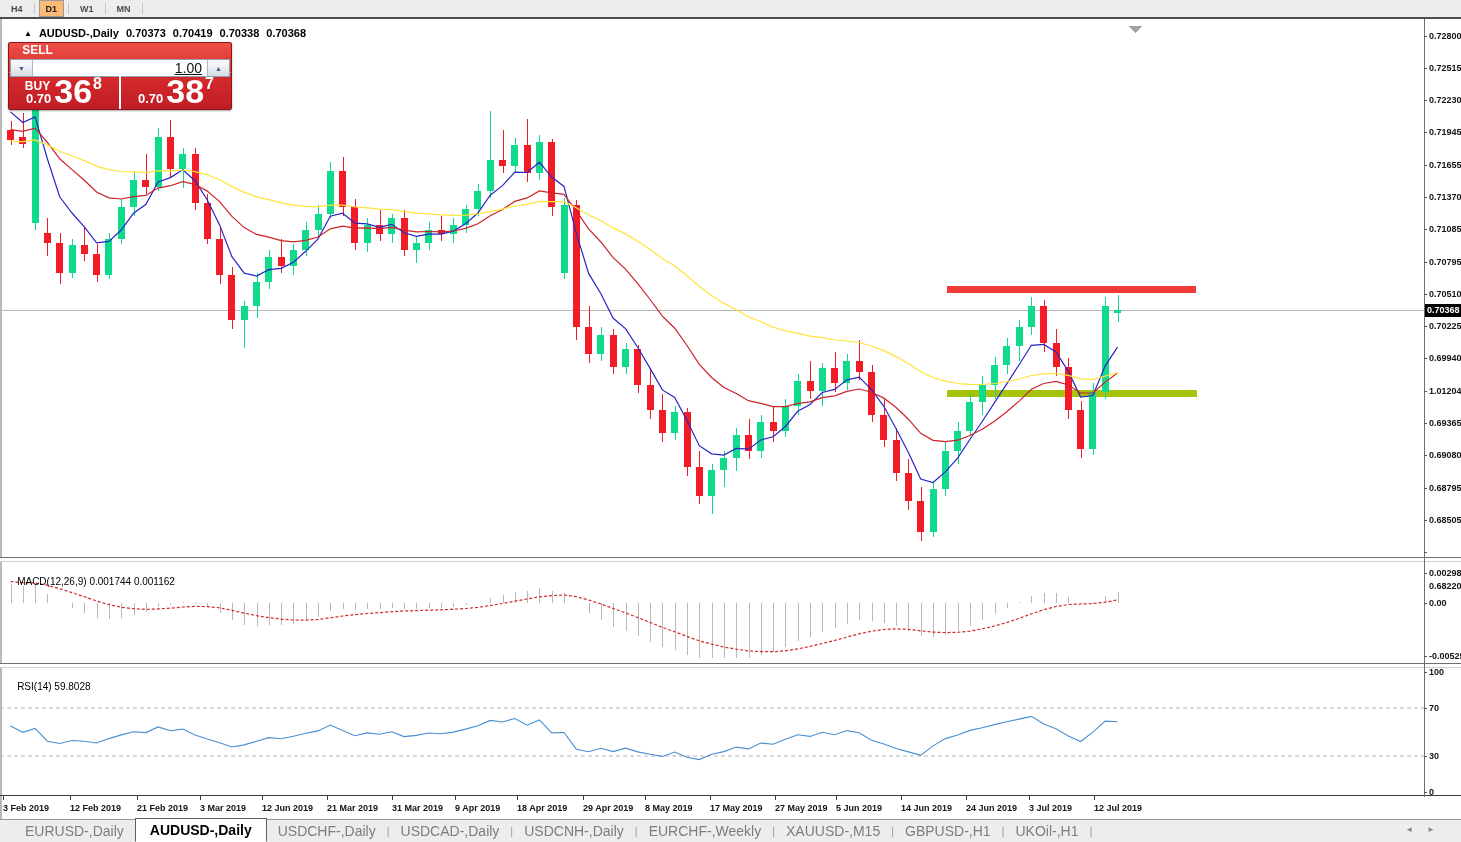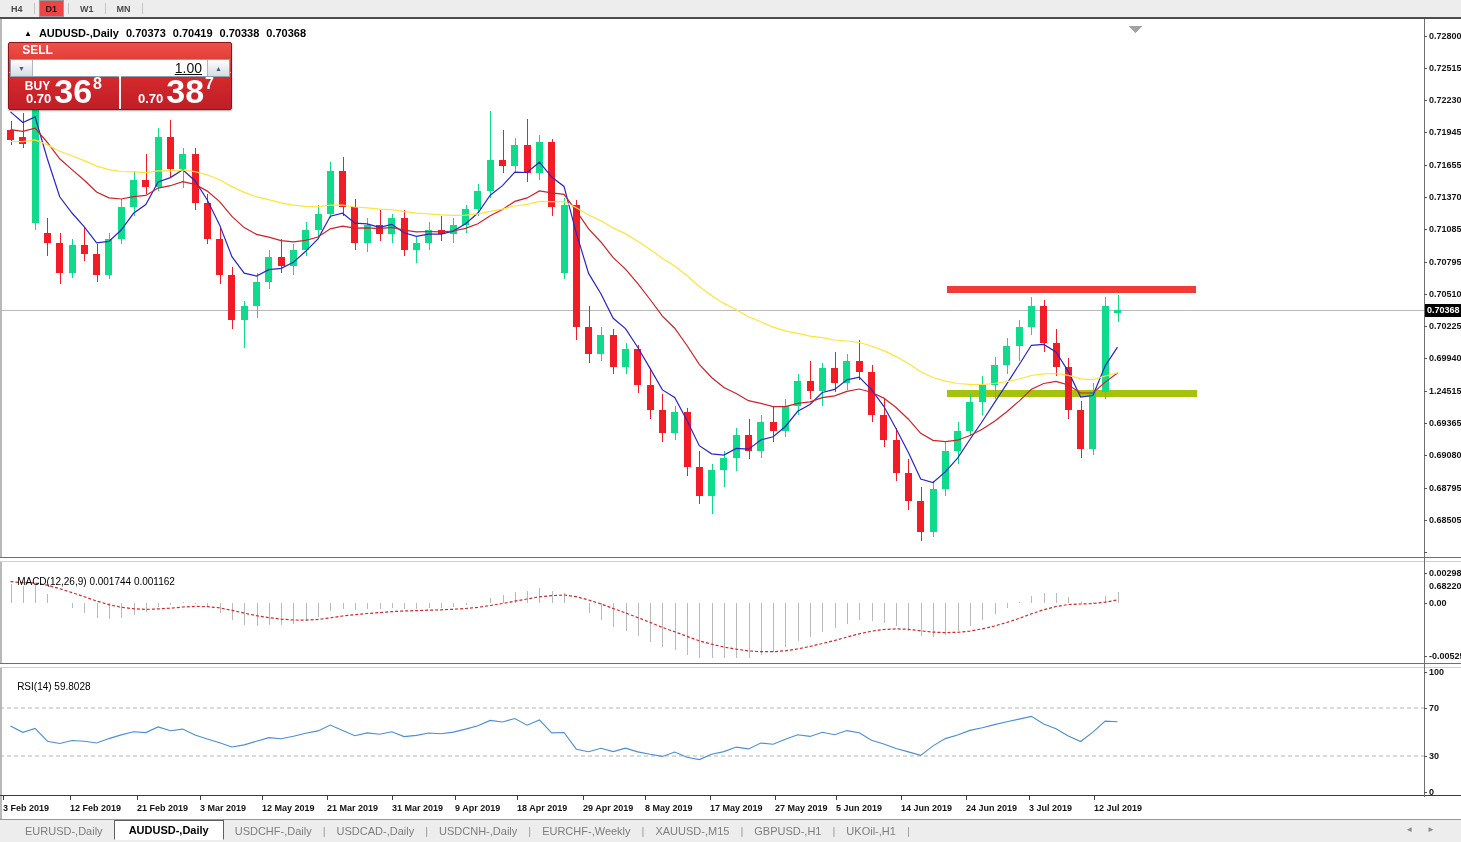--- a/index.html
+++ b/index.html
@@ -4,21 +4,21 @@
 <style>
   html,body{margin:0;padding:0;}
   body{width:1461px;height:842px;overflow:hidden;background:#ededed;
        font-family:"Liberation Sans",sans-serif;position:relative;}
 
   
   #toolbar{position:absolute;top:0;left:0;width:1461px;height:17px;background:#ededed;
            display:flex;align-items:center;padding-left:4px;box-sizing:border-box;}
   .tf-btn{height:15px;padding:0 6px;font-size:9px;font-weight:700;color:#4a4a4a;
           display:flex;align-items:center;border:1px solid transparent;cursor:default;}
-  .tf-btn.active{background:#ef4444;border:1px solid #9a9a9a;color:#1a1a1a;}
+  .tf-btn.active{background:#fdba74;border:1px solid #9a9a9a;color:#1a1a1a;}
   .tf-sep{width:1px;height:11px;background:#c4c4c4;margin:0 4px;}
 
   
   #chart-window{position:absolute;top:17px;left:0;width:1461px;height:802px;background:#fff;
                 border-top:2px solid #4d4d4d;box-sizing:border-box;}
   #left-border{position:absolute;left:0;top:0;width:2px;height:802px;background:#b9b9b9;}
   #axis-sep{position:absolute;left:1424px;top:0;width:1px;height:778px;background:#6f6f6f;}
   .pane-divider{position:absolute;left:0;width:1461px;height:3px;
                 border-top:1px solid #6f6f6f;border-bottom:1px solid #cfcfcf;background:#fff;}
   #divider-1{top:538px;}
@@ -63,21 +63,21 @@
   .qp-price{flex:1;display:flex;align-items:flex-end;justify-content:center;color:#fff;padding-bottom:3px;}
   .qp-price.bid{border-right:2px solid #fff;}
   .qp-small{font-size:13px;font-weight:700;line-height:1.1;margin-right:3px;}
   .qp-big{font-size:34px;font-weight:700;line-height:.82;}
   .qp-sup{font-size:16px;font-weight:700;position:relative;top:-13px;margin-left:1px;}
 
   
   #tab-bar{position:absolute;top:819px;left:0;width:1461px;height:23px;background:#ededed;
            border-top:1px solid #989898;display:flex;align-items:center;
            padding-left:14px;box-sizing:border-box;}
-  .tab{font-size:11px;color:#7d7d7d;padding:3px 11px;cursor:default;white-space:nowrap;text-align:right;}
+  .tab{font-size:14px;color:#7d7d7d;padding:3px 11px;cursor:default;white-space:nowrap;text-align:right;}
   .tab.active{background:#fff;border:1px solid #5f5f5f;border-bottom:1px solid #fff;
               font-weight:700;color:#000;padding:3px 14px;position:relative;top:-1px;}
   .tab-sep{color:#9a9a9a;font-size:11px;}
   #tab-scroll{position:absolute;right:26px;top:5px;display:flex;gap:14px;color:#8a8a8a;font-size:8px;}
   #tab-scroll span{cursor:default;}
 </style>
 </head>
 <body>
 
 <div id="toolbar">
@@ -451,21 +451,21 @@
     <div class="ax-label" style="top: 205.074px;">0.71085</div>
     <div class="ax-tick" style="top: 242.806px;"></div>
     <div class="ax-label" style="top: 237.806px;">0.70795</div>
     <div class="ax-tick" style="top: 274.973px;"></div>
     <div class="ax-label" style="top: 269.973px;">0.70510</div>
     <div class="ax-tick" style="top: 307.14px;"></div>
     <div class="ax-label" style="top: 302.14px;">0.70225</div>
     <div class="ax-tick" style="top: 339.307px;"></div>
     <div class="ax-label" style="top: 334.307px;">0.69940</div>
     <div class="ax-tick" style="top: 372.038px;"></div>
-    <div class="ax-label" style="top: 367.038px;">1.24515</div>
+    <div class="ax-label" style="top: 367.038px;">1.01204</div>
     <div class="ax-tick" style="top: 404.205px;"></div>
     <div class="ax-label" style="top: 399.205px;">0.69365</div>
     <div class="ax-tick" style="top: 436.372px;"></div>
     <div class="ax-label" style="top: 431.372px;">0.69080</div>
     <div class="ax-tick" style="top: 468.54px;"></div>
     <div class="ax-label" style="top: 463.54px;">0.68795</div>
     <div class="ax-tick" style="top: 501.271px;"></div>
     <div class="ax-label" style="top: 496.271px;">0.68505</div>
     <div class="ax-tick" style="top: 533.438px;"></div>
     <div class="ax-label" style="top: 528.438px; margin-top: 34px;">0.68220</div>
@@ -485,21 +485,21 @@
     <div class="ax-label" style="top: 768px;">0</div>
     <div class="date-tick" style="left: 3px;"></div>
     <div class="date-label" style="left: 3px;">3 Feb 2019</div>
     <div class="date-tick" style="left: 70px;"></div>
     <div class="date-label" style="left: 70px;">12 Feb 2019</div>
     <div class="date-tick" style="left: 137px;"></div>
     <div class="date-label" style="left: 137px;">21 Feb 2019</div>
     <div class="date-tick" style="left: 200px;"></div>
     <div class="date-label" style="left: 200px;">3 Mar 2019</div>
     <div class="date-tick" style="left: 262px;"></div>
-    <div class="date-label" style="left: 262px;">12 May 2019</div>
+    <div class="date-label" style="left: 262px;">12 Jun 2019</div>
     <div class="date-tick" style="left: 327px;"></div>
     <div class="date-label" style="left: 327px;">21 Mar 2019</div>
     <div class="date-tick" style="left: 392px;"></div>
     <div class="date-label" style="left: 392px;">31 Mar 2019</div>
     <div class="date-tick" style="left: 455px;"></div>
     <div class="date-label" style="left: 455px;">9 Apr 2019</div>
     <div class="date-tick" style="left: 517px;"></div>
     <div class="date-label" style="left: 517px;">18 Apr 2019</div>
     <div class="date-tick" style="left: 583px;"></div>
     <div class="date-label" style="left: 583px;">29 Apr 2019</div>

